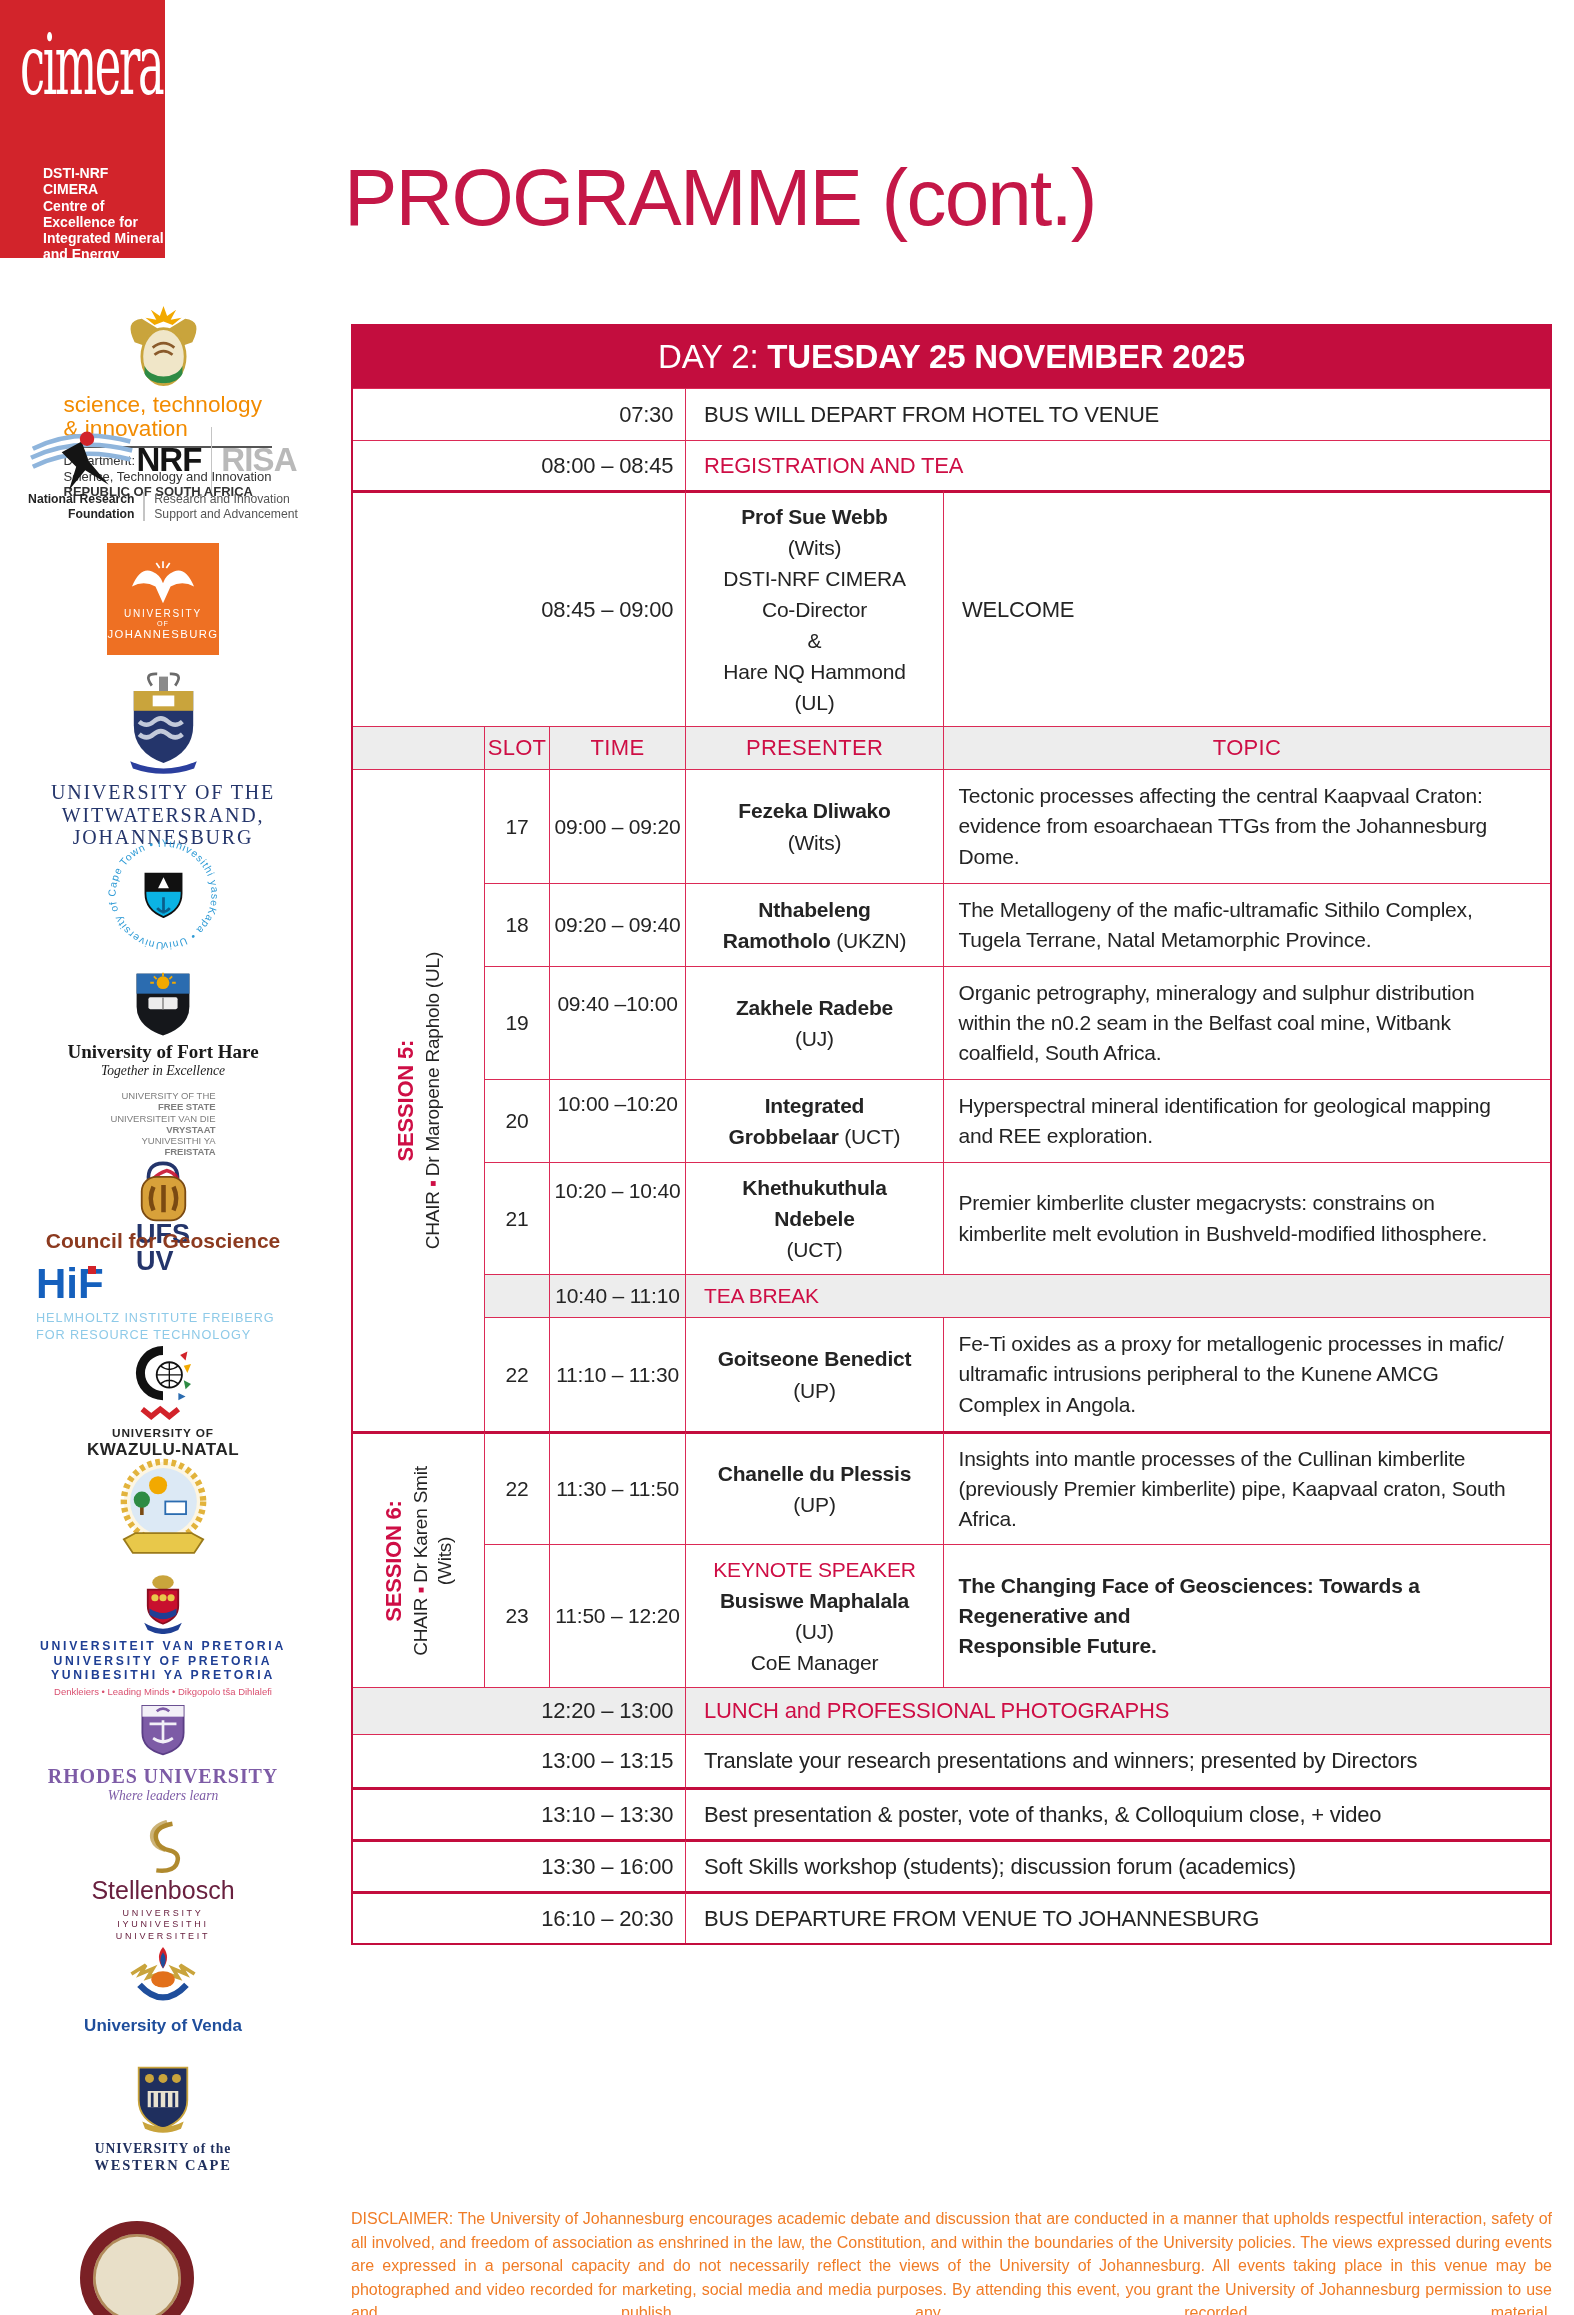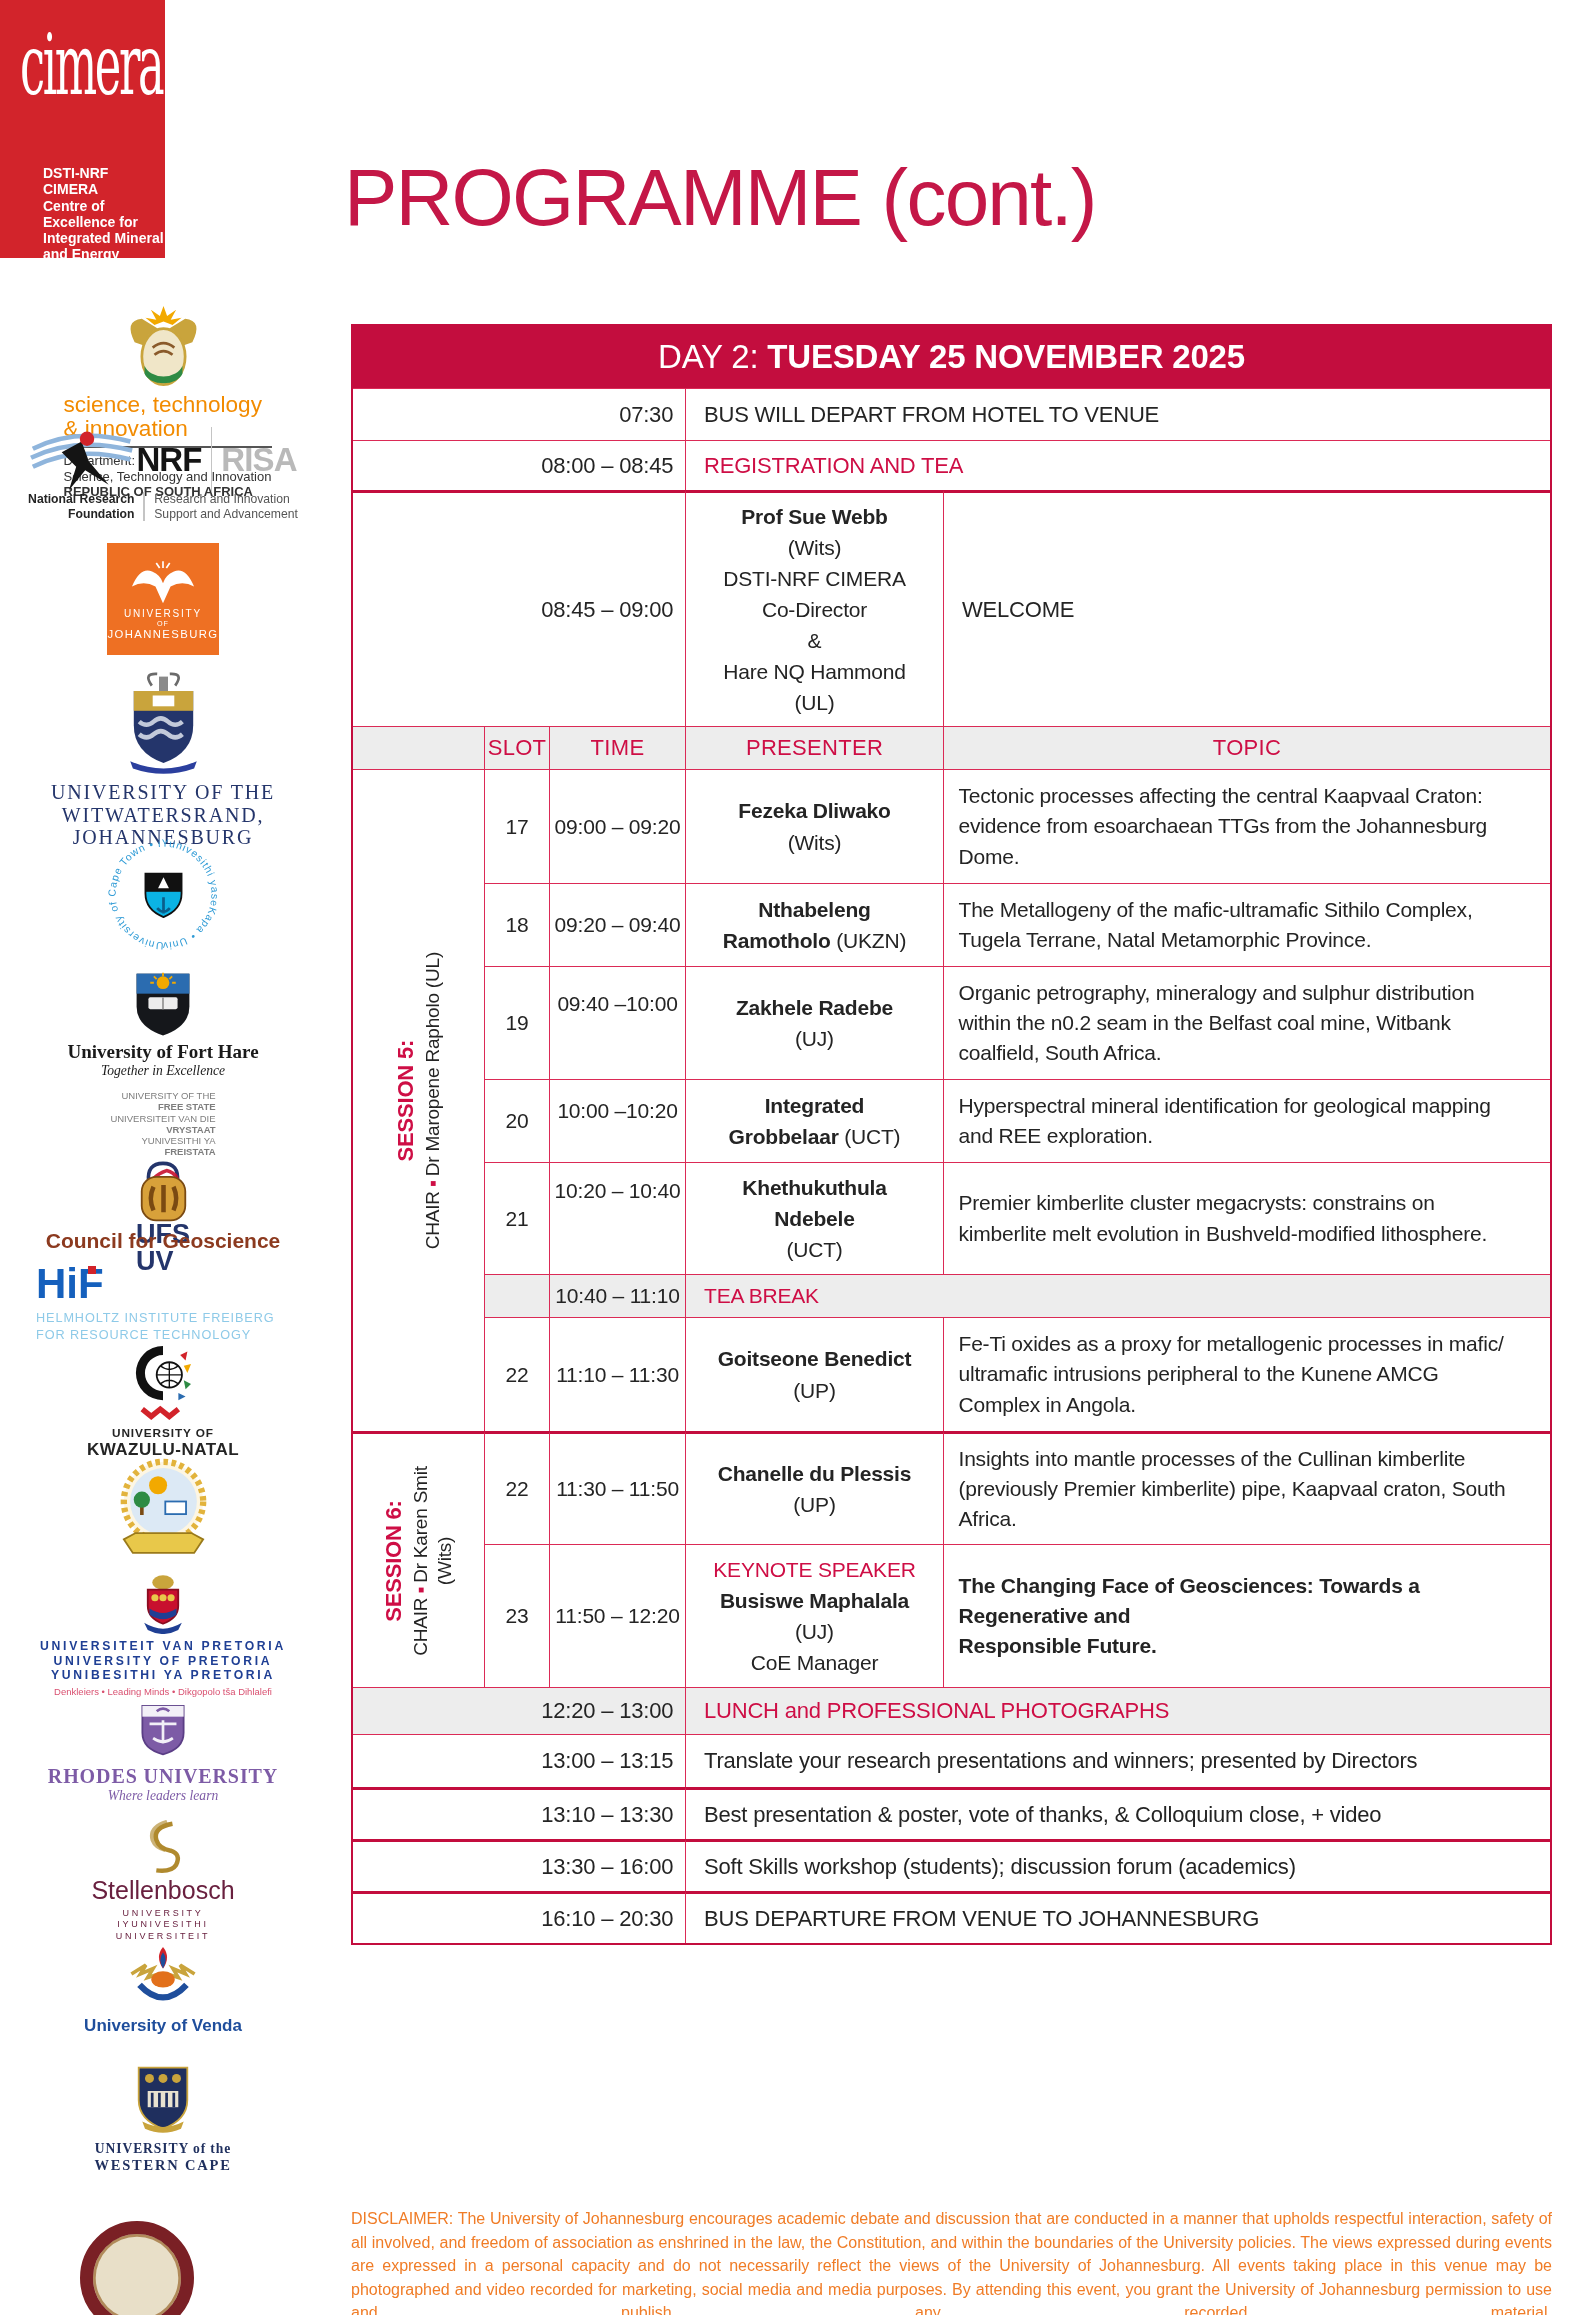--- a/index.html
+++ b/index.html
@@ -409,21 +409,21 @@
 
     <div class="cell bt bl" style="grid-area:8/2/9/3;justify-content:center">19</div>
     <div class="cell bt bl" style="grid-area:8/3/9/4;justify-content:center;align-items:flex-start;padding-top:25px">09:40 –10:00</div>
     <div class="cell pres bt bl" style="grid-area:8/4/9/5">
       <div class="b">Zakhele Radebe</div>
       <div>(UJ)</div>
     </div>
     <div class="cell topic bt bl" style="grid-area:8/5/9/6">Organic petrography, mineralogy and sulphur distribution within the n0.2 seam in the Belfast coal mine, Witbank coalfield, South Africa.</div>
 
     <div class="cell bt bl" style="grid-area:9/2/10/3;justify-content:center">20</div>
-    <div class="cell bt bl" style="grid-area:9/3/10/4;justify-content:center;align-items:flex-start;padding-top:19px">10:00 –10:20</div>
+    <div class="cell bt bl" style="grid-area:9/3/10/4;justify-content:center;align-items:flex-start;padding-top:12px">10:00 –10:20</div>
     <div class="cell pres bt bl" style="grid-area:9/4/10/5">
       <div class="b">Integrated</div>
       <div><span class="b">Grobbelaar</span> <span>(UCT)</span></div>
     </div>
     <div class="cell topic bt bl" style="grid-area:9/5/10/6">Hyperspectral mineral identification for geological mapping and REE exploration.</div>
 
     <div class="cell bt bl" style="grid-area:10/2/11/3;justify-content:center">21</div>
     <div class="cell bt bl" style="grid-area:10/3/11/4;justify-content:center;align-items:flex-start;padding-top:16.3px">10:20 – 10:40</div>
     <div class="cell pres bt bl" style="grid-area:10/4/11/5">
       <div class="b">Khethukuthula</div>

